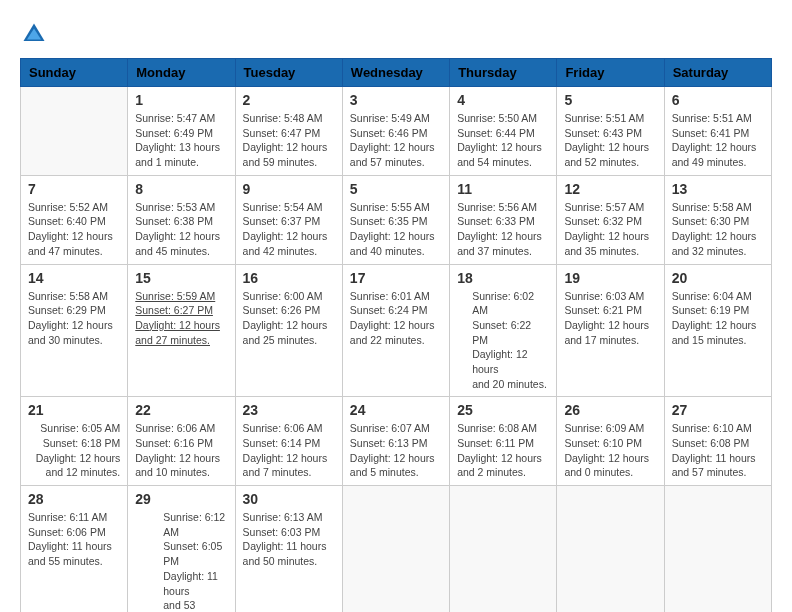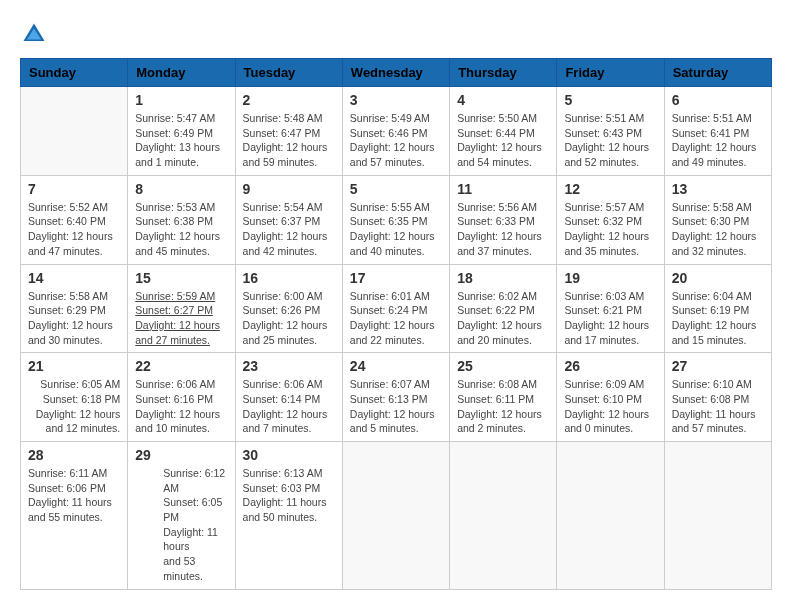--- a/index.html
+++ b/index.html
@@ -245,21 +245,21 @@
         </td>
         <td>
           <span class="day-number">17</span>
           <div class="day-info" style="white-space: pre-line;">Sunrise: 6:01 AM
 Sunset: 6:24 PM
 Daylight: 12 hours
 and 22 minutes.</div>
         </td>
         <td>
           <span class="day-number">18</span>
-          <div class="day-info" style="white-space: pre-line;">Sunrise: 6:02 AM
+          <div class="day-info" style="white-space: pre-line; margin-left: 15px;">Sunrise: 6:02 AM
 Sunset: 6:22 PM
 Daylight: 12 hours
 and 20 minutes.</div>
         </td>
         <td>
           <span class="day-number">19</span>
           <div class="day-info" style="white-space: pre-line;">Sunrise: 6:03 AM
 Sunset: 6:21 PM
 Daylight: 12 hours
 and 17 minutes.</div>

